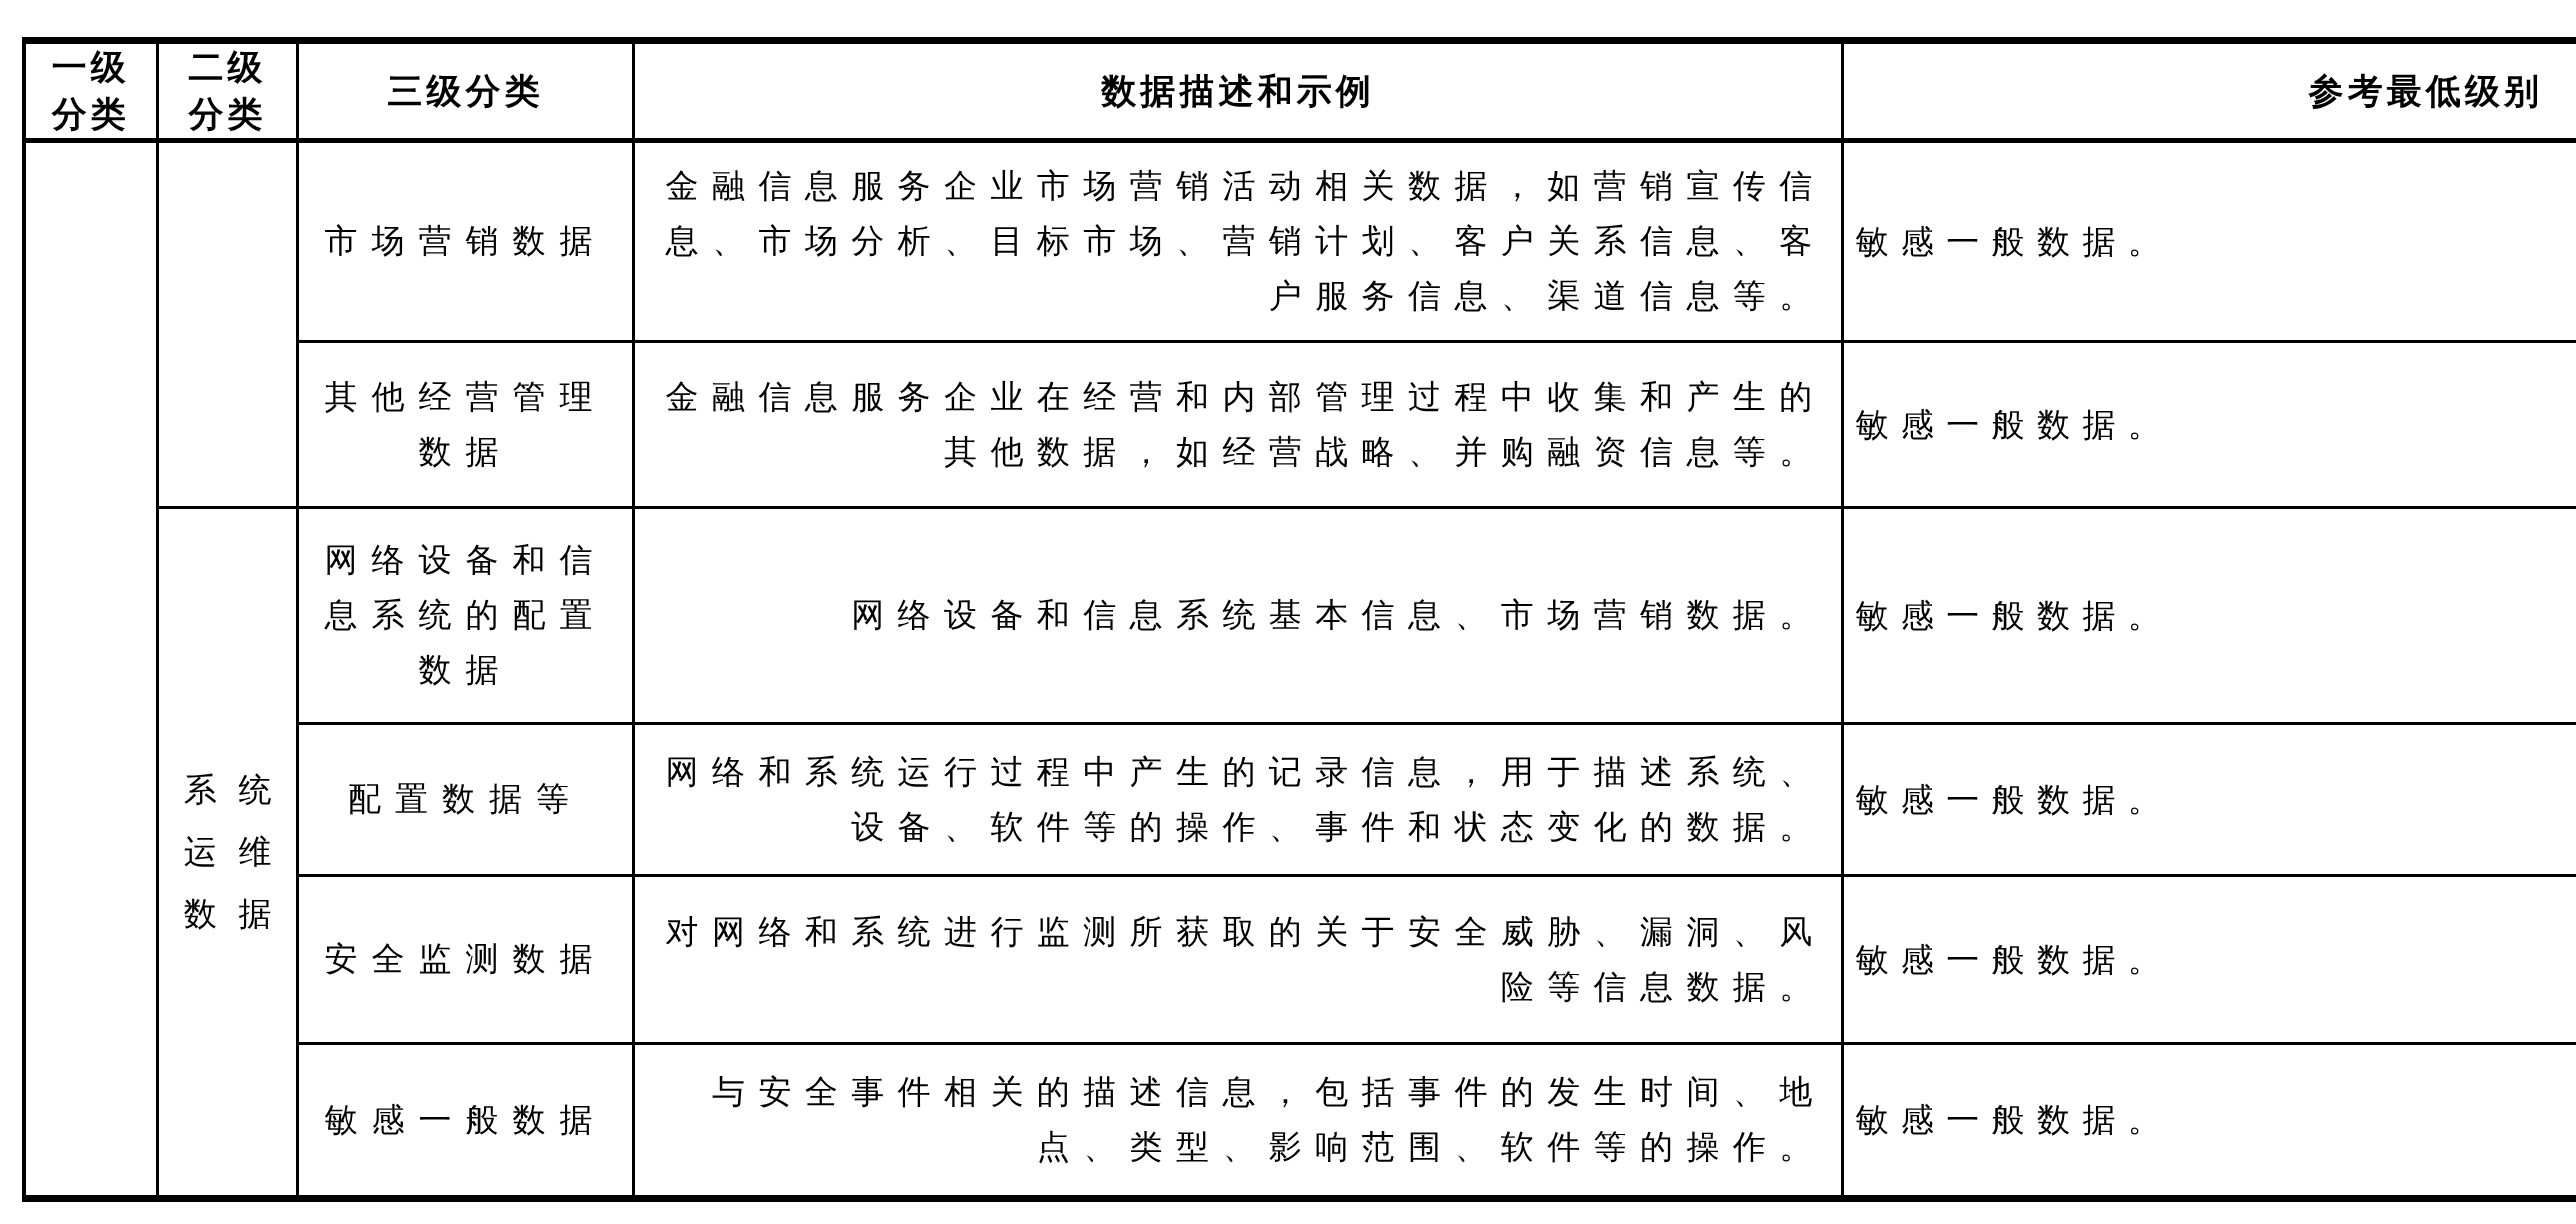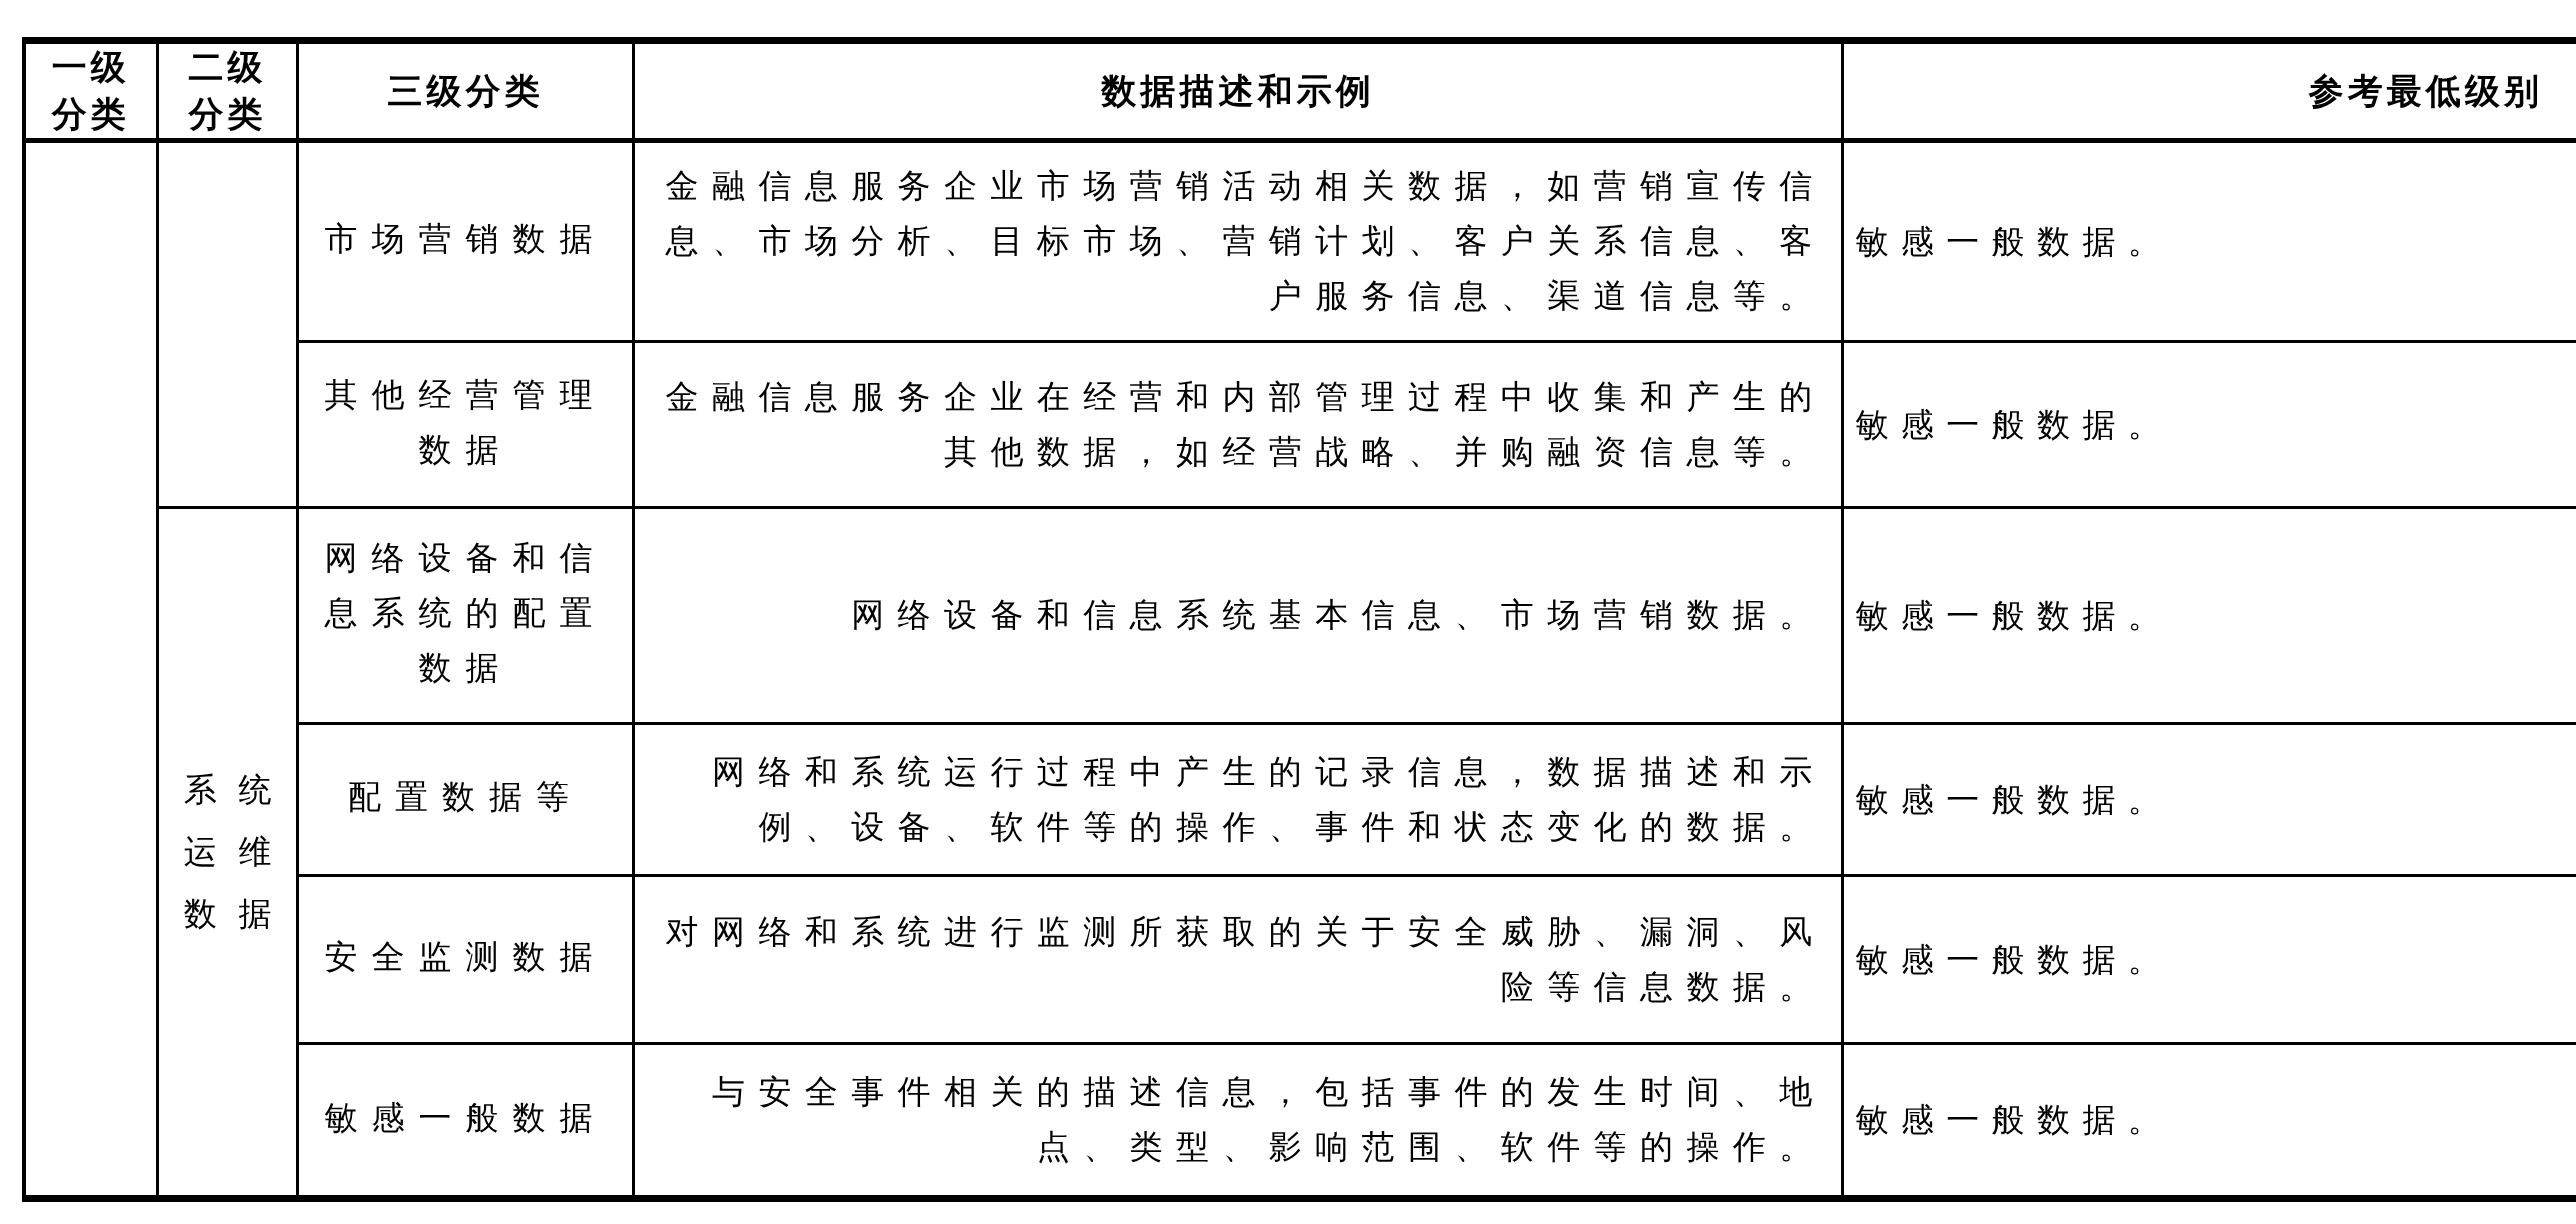--- a/index.html
+++ b/index.html
@@ -49,21 +49,20 @@
     letter-spacing: 21.6px;
     text-align: right;
     padding: 5.2px 3.1px;
   }
   td.c3 {
     font-size: 33px;
     line-height: 55px;
     letter-spacing: 14px;
     text-align: center;
     padding: 5.2px 8.2px;
-    font-family: Liberation Mono, monospace;
   }
   td.c4 {
     font-size: 33px;
     line-height: 55px;
     letter-spacing: 13.4px;
     text-align: right;
     padding: 6.2px 15.5px;
   }
   td.c5 {
     font-size: 33px;
@@ -112,21 +111,21 @@
 
   <tr style="height:216px">
     <td class="c2 bb" rowspan="4">系统运维数据</td>
     <td class="c3">网络设备和信息系统的配置数据</td>
     <td class="c4">网络设备和信息系统基本信息、市场营销数据。</td>
     <td class="c5 br">敏感一般数据。</td>
   </tr>
 
   <tr style="height:152px">
     <td class="c3">配置数据等</td>
-    <td class="c4">网络和系统运行过程中产生的记录信息，数据描述和示例、设备、软件等的操作、事件和状态变化的数据。</td>
+    <td class="c4">网络和系统运行过程中产生的记录信息，用于描述系统、设备、软件等的操作、事件和状态变化的数据。</td>
     <td class="c5 br">敏感一般数据。</td>
   </tr>
 
   <tr style="height:168px">
     <td class="c3">安全监测数据</td>
     <td class="c4">对网络和系统进行监测所获取的关于安全威胁、漏洞、风险等信息数据。</td>
     <td class="c5 br">敏感一般数据。</td>
   </tr>
 
   <tr style="height:155px">

